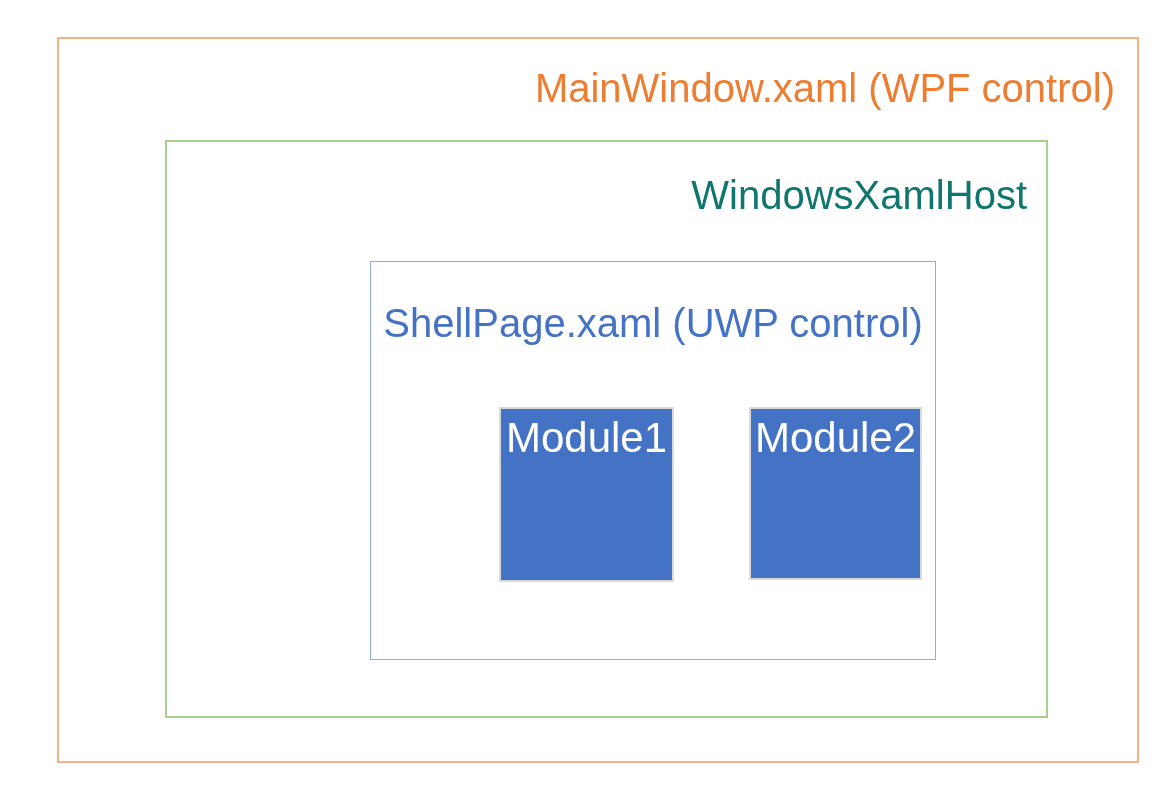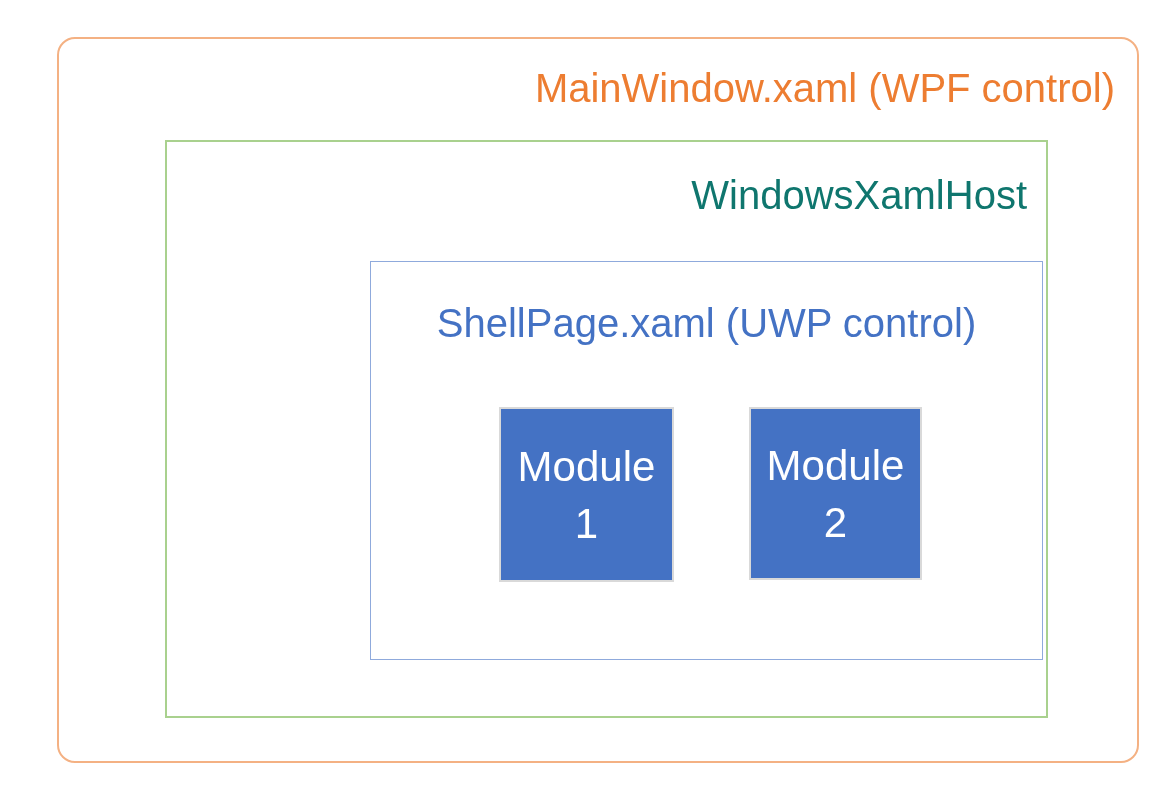--- a/index.html
+++ b/index.html
@@ -21,59 +21,59 @@
     width: 1082px; height: 726px;
     border: 2px solid #F4B183;
   }
   .middle-box {
     left: 106px; top: 101px;
     width: 883px; height: 578px;
     border: 2px solid #A9D18E;
   }
   .inner-box {
     left: 203px; top: 119px;
-    width: 673px; height: 399px;
+    width: 566px; height: 399px;
     border: 1.5px solid #8FAADC;
   }
 
   .title {
     position: absolute;
     font-size: 40px;
     line-height: 46px;
     white-space: nowrap;
     letter-spacing: 0px;
   }
   .outer-title { top: 26px; right: 22px; color: #ED7D31; }
   .middle-title { top: 30px; right: 19px; color: #70AD47; }
   .inner-title { top: 38px; left: 0; width: 100%; text-align: center; color: #4472C4; }
 
   .module {
     position: absolute;
     width: 175px; height: 175px;
     background: #4472C4;
     border: 2px solid #D9D9D9;
     display: flex;
-    flex-direction: column;
-    align-items: center;
+    flex-direction: row;
+    align-items: flex-start;
     justify-content: center;
     text-align: center;
     color: #FFFFFF;
     font-size: 42px;
     line-height: 57px;
   }
   .module-1 { left: 128px; top: 145px; }
   .module-2 { left: 378px; top: 145px; width: 173px; height: 173px; }
   .module-line { display: block; }
 </style>
 </head>
 <body>
 
 <div class="canvas">
 
-  <div class="box outer-box" style="border-color: rgb(244, 177, 131); border-radius: 18px;">
+  <div class="box outer-box" style="border-color: rgb(244, 177, 131);">
 
     <div class="title outer-title" style="color: rgb(237, 125, 49);">MainWindow.xaml (WPF control)</div>
 
     <div class="box middle-box" style="border-color: rgb(169, 209, 142);">
 
       <div class="title middle-title" style="color: #0f766e;">WindowsXamlHost</div>
 
       <div class="box inner-box" style="border-color: rgb(143, 170, 220);">
 
         <div class="title inner-title" style="color: rgb(68, 114, 196);">ShellPage.xaml (UWP control)</div>

